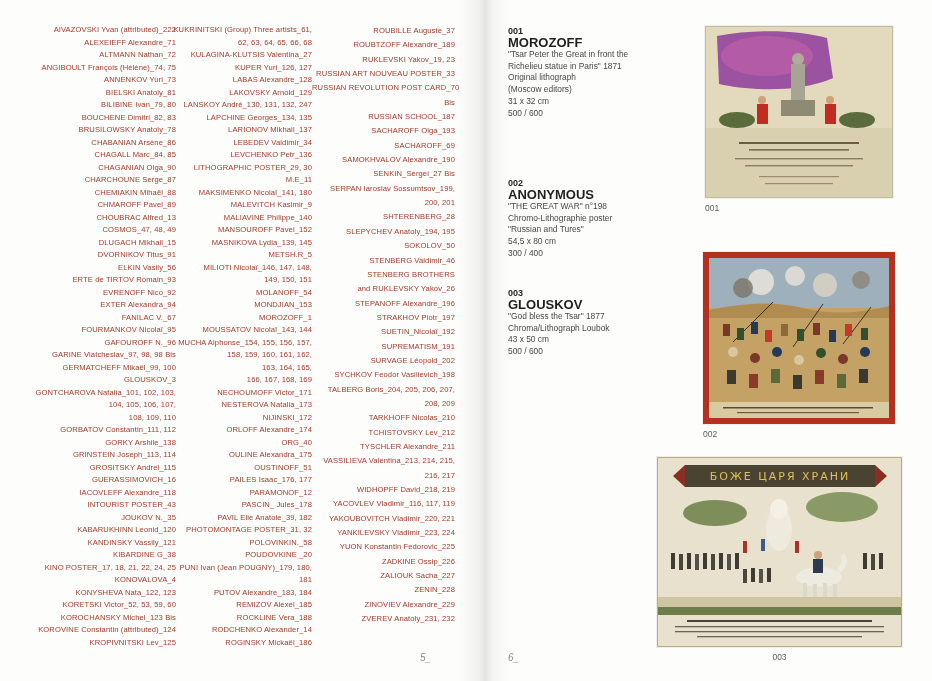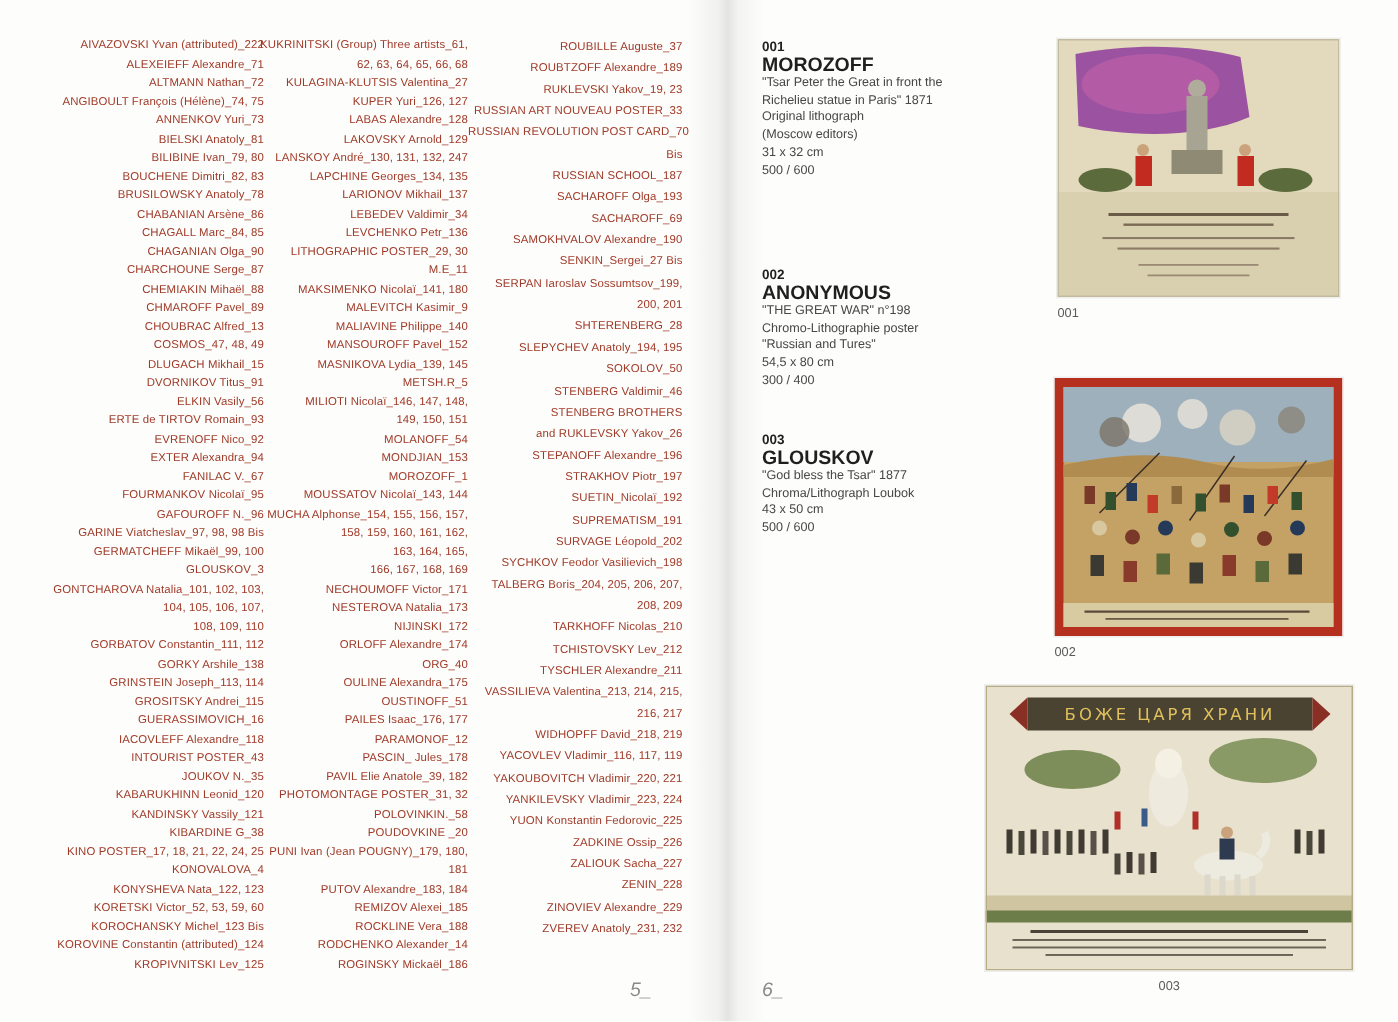--- a/index.html
+++ b/index.html
@@ -21,21 +21,21 @@
   .index-col {
     position:absolute; top:24px; text-align:right;
     color:var(--index-color, #a03a28);
     font-size:7.6px; line-height:12.5px; letter-spacing:0.1px;
   }
   .col1 { left:20px;  width:156px; }
   .col2 { left:168px; width:144px; }
   .col3 { left:312px; width:143px; line-height:14.35px; }
   .index-line { white-space:nowrap; }
 
-  .page-num { position:absolute; font-size:13px; color:#8a8a8a;font-style:italic; }
+  .page-num { position:absolute; font-size:10px; color:#8a8a8a;font-style:italic; }
   .num-left  { left:420px; top:652px; }
   .num-right { left:18px;  top:652px; }
 
   .lot { position:absolute; left:18px; width:185px; color:#474747; }
   .lot-num    { font-size:9px;  font-weight:bold; color:#1f1f1f; line-height:11px; }
   .lot-artist { font-size:13px;  font-weight:bold; color:#1f1f1f; line-height:11px; margin-bottom:1px; }
   .lot-line   { font-size:8.4px; line-height:11.7px; }
 
   .figure { position:absolute; }
   .figure svg { display:block; box-shadow:0 0 0 1px rgba(0,0,0,0.06); }

